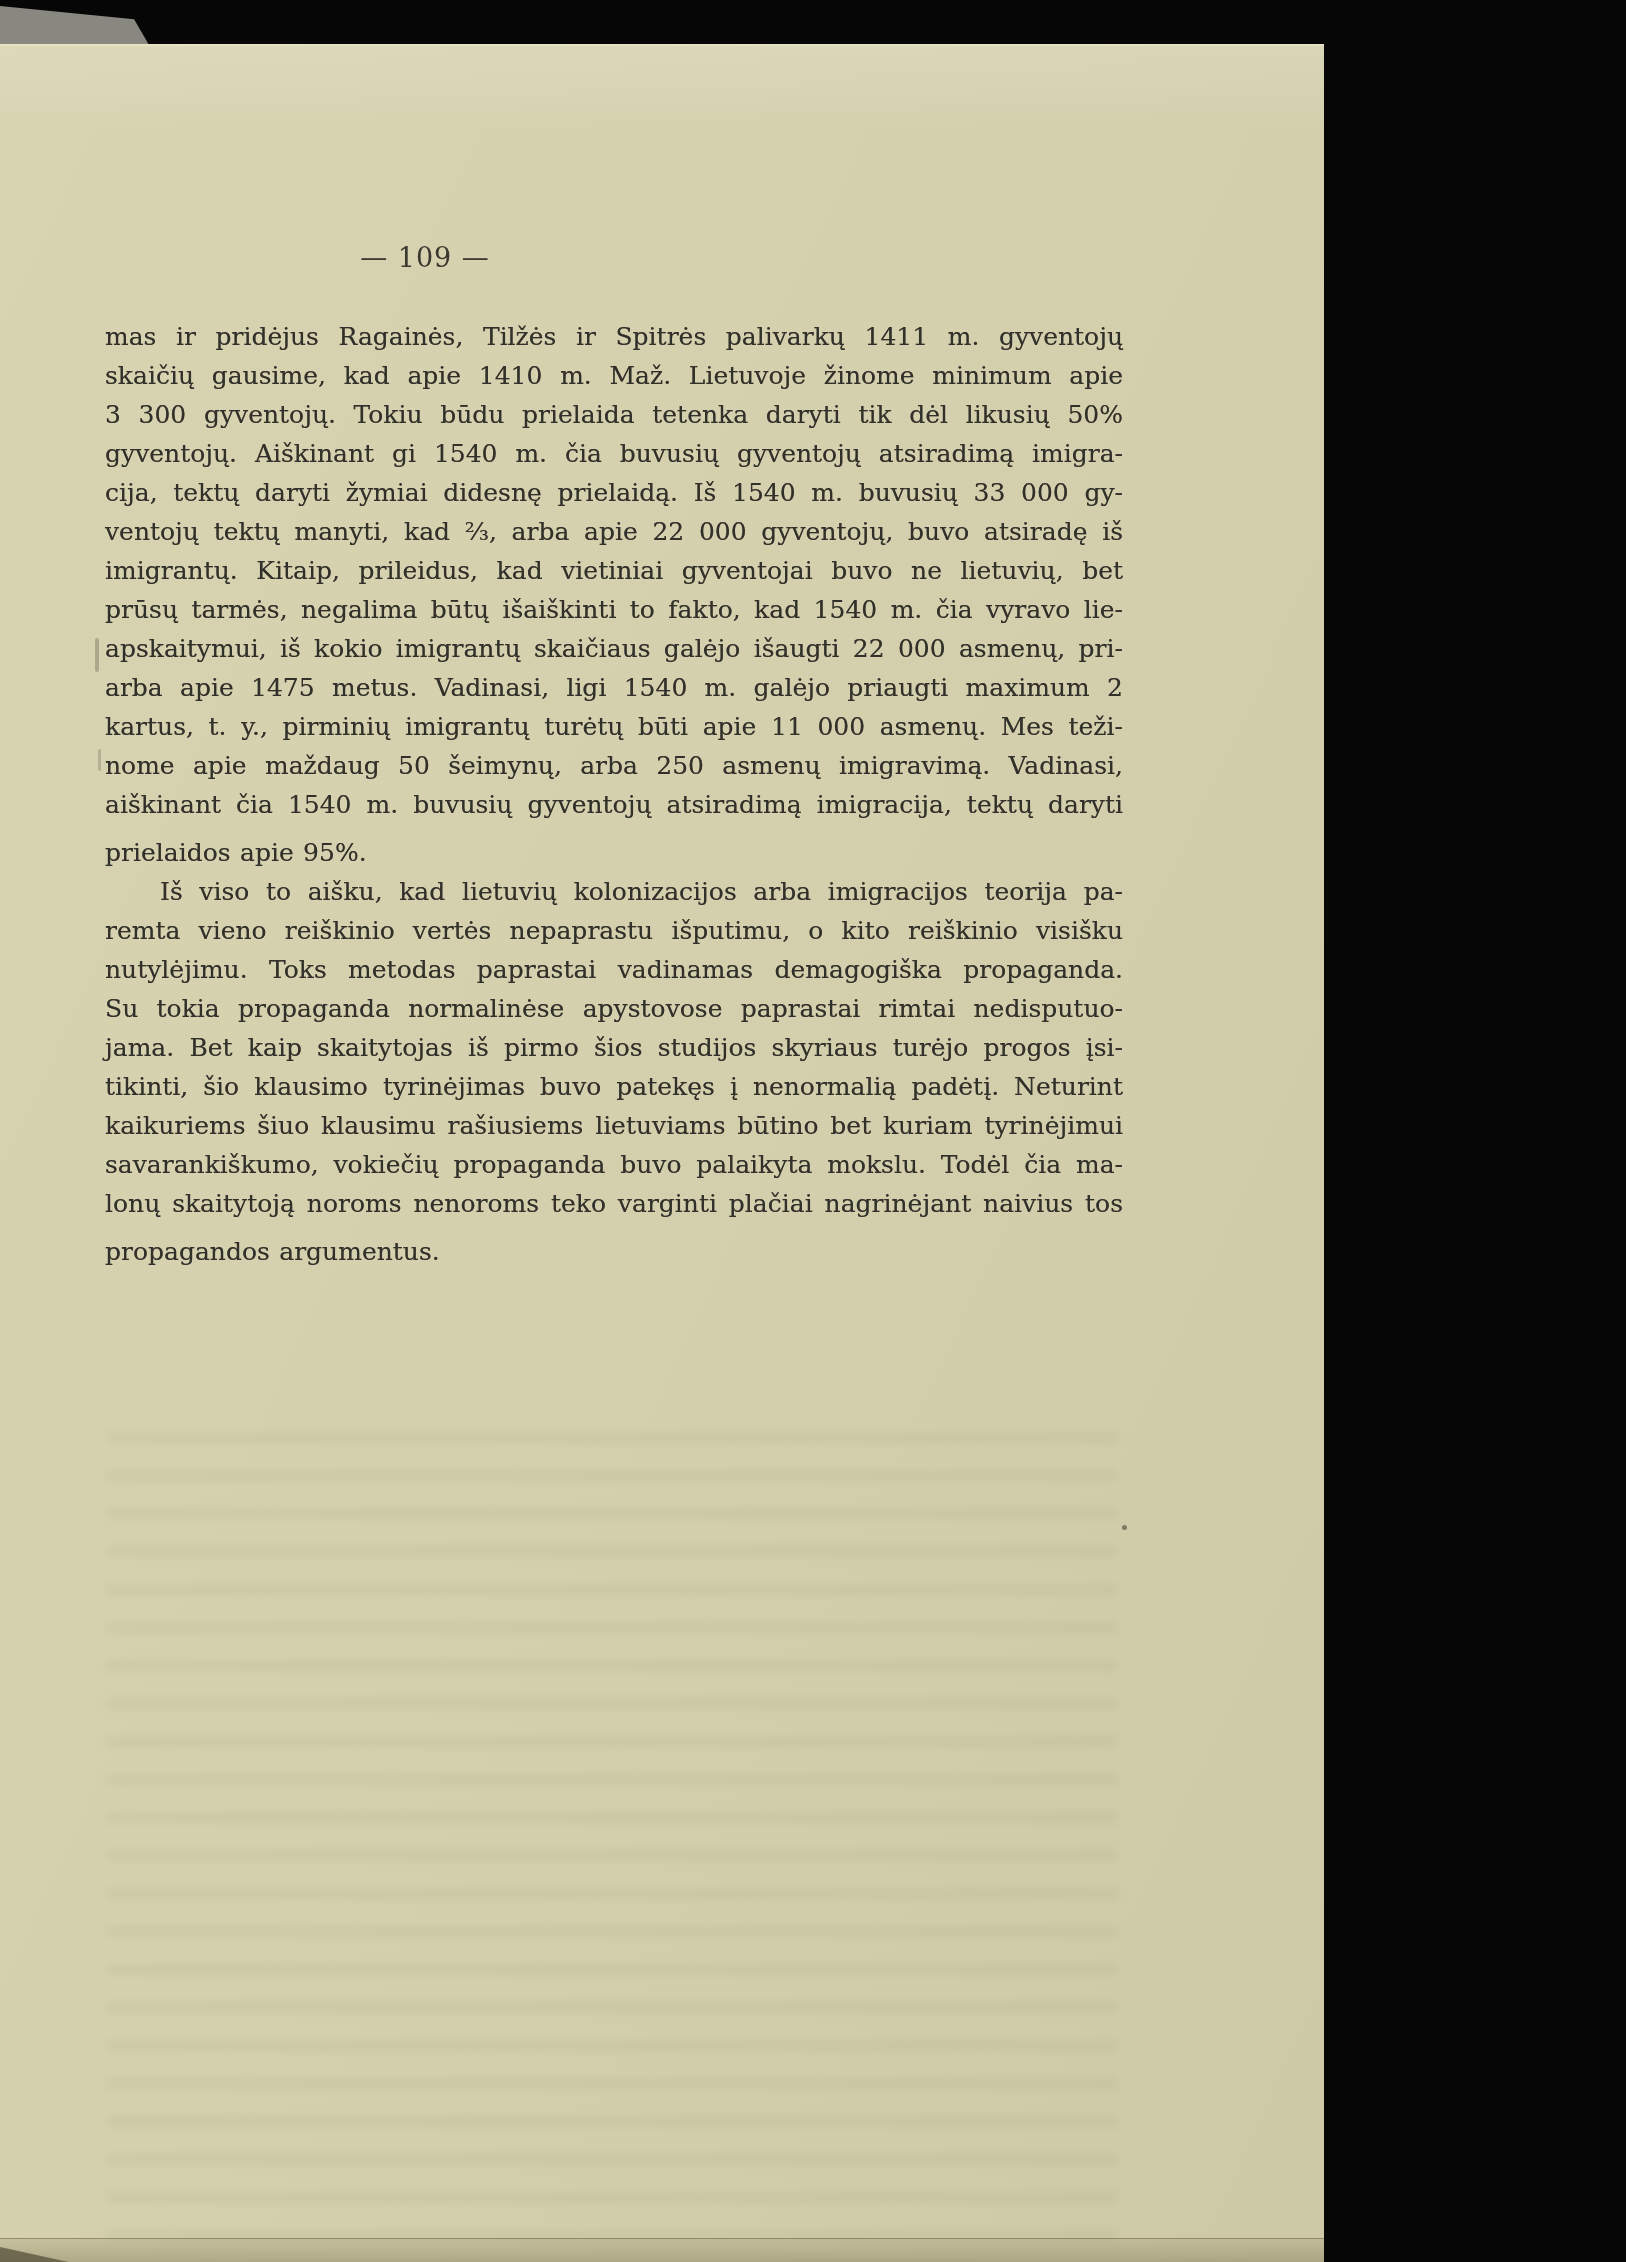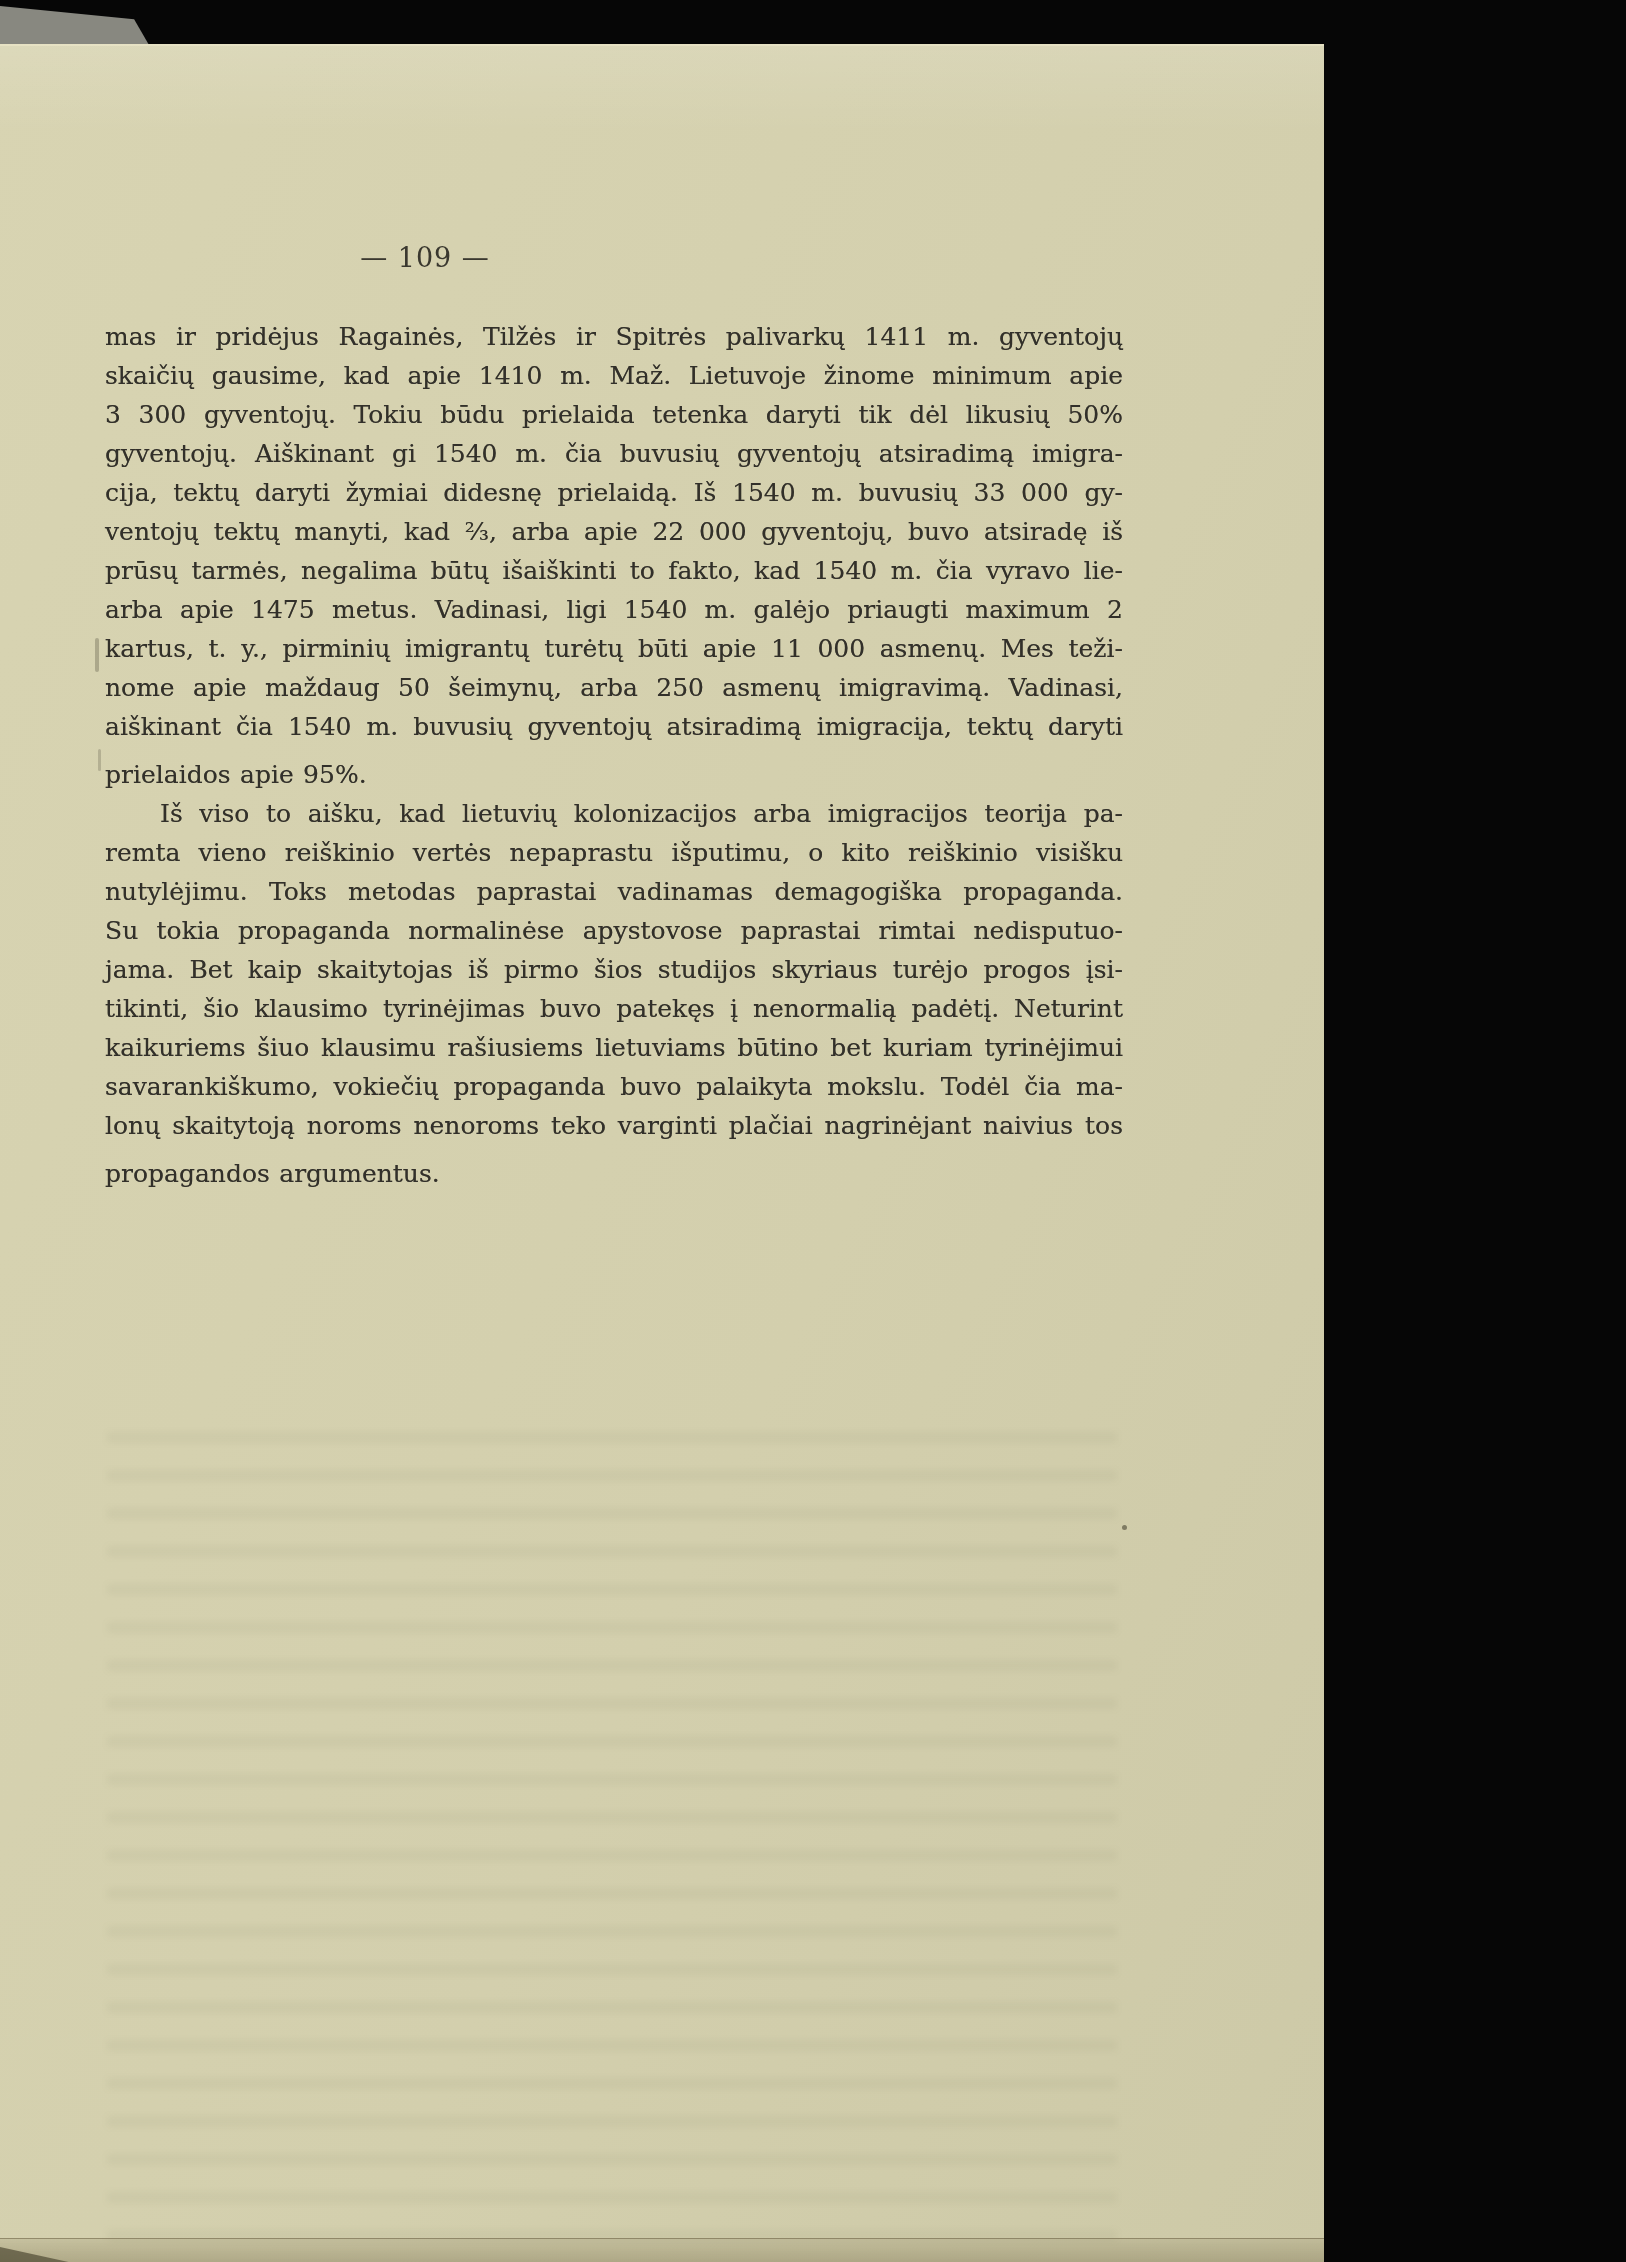--- a/index.html
+++ b/index.html
@@ -150,21 +150,23 @@
   <div class="page">
     <div class="page-number">— 109 —</div>
 
     <div class="text-block">
       <div class="line">mas ir pridėjus Ragainės, Tilžės ir Spitrės palivarkų 1411 m. gyventojų</div>
       <div class="line">skaičių gausime, kad apie 1410 m. Maž. Lietuvoje žinome minimum apie</div>
       <div class="line">3 300 gyventojų. Tokiu būdu prielaida tetenka daryti tik dėl likusių 50%</div>
       <div class="line">gyventojų. Aiškinant gi 1540 m. čia buvusių gyventojų atsiradimą imigra-</div>
       <div class="line">cija, tektų daryti žymiai didesnę prielaidą. Iš 1540 m. buvusių 33 000 gy-</div>
       <div class="line">ventojų tektų manyti, kad ⅔, arba apie 22 000 gyventojų, buvo atsiradę iš</div>
+      <div class="line">imigrantų. Kitaip, prileidus, kad vietiniai gyventojai buvo ne lietuvių, bet</div>
       <div class="line">prūsų tarmės, negalima būtų išaiškinti to fakto, kad 1540 m. čia vyravo lie-</div>
+      <div class="line">apskaitymui, iš kokio imigrantų skaičiaus galėjo išaugti 22 000 asmenų, pri-</div>
       <div class="line">arba apie 1475 metus. Vadinasi, ligi 1540 m. galėjo priaugti maximum 2</div>
       <div class="line">kartus, t. y., pirminių imigrantų turėtų būti apie 11 000 asmenų. Mes teži-</div>
       <div class="line">nome apie maždaug 50 šeimynų, arba 250 asmenų imigravimą. Vadinasi,</div>
       <div class="line">aiškinant čia 1540 m. buvusių gyventojų atsiradimą imigracija, tektų daryti</div>
       <div class="line plast">prielaidos apie 95%.</div>
 
       <div class="line indent">Iš viso to aišku, kad lietuvių kolonizacijos arba imigracijos teorija pa-</div>
       <div class="line">remta vieno reiškinio vertės nepaprastu išputimu, o kito reiškinio visišku</div>
       <div class="line">nutylėjimu. Toks metodas paprastai vadinamas demagogiška propaganda.</div>
       <div class="line">Su tokia propaganda normalinėse apystovose paprastai rimtai nedisputuo-</div>

